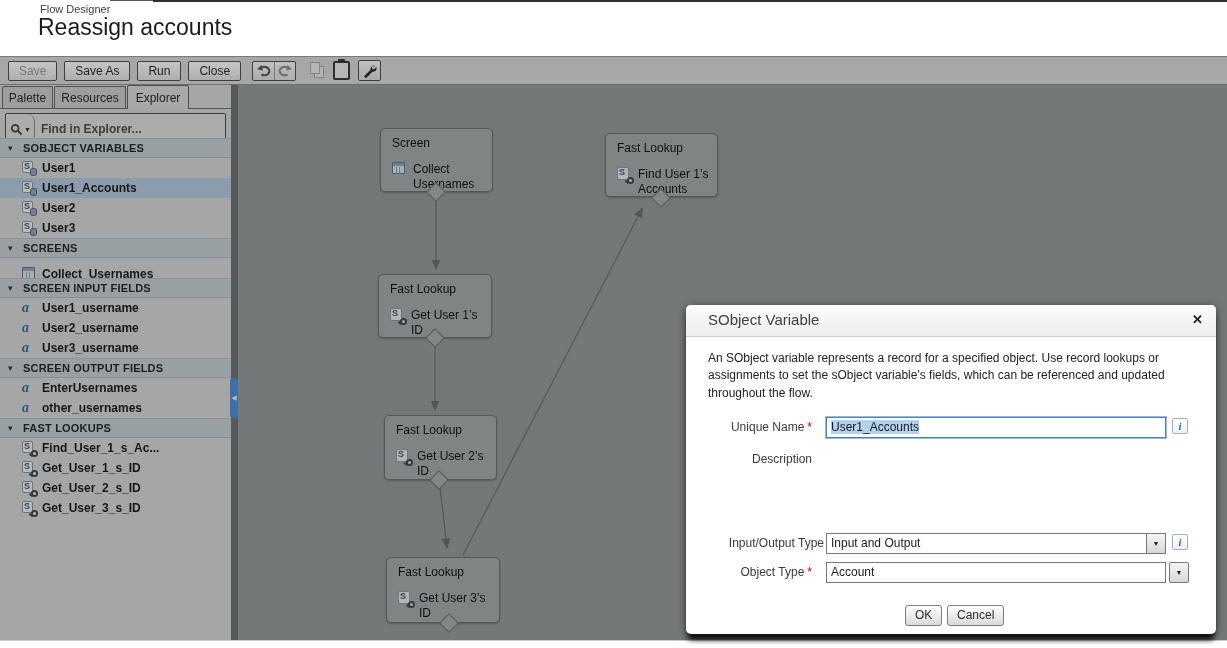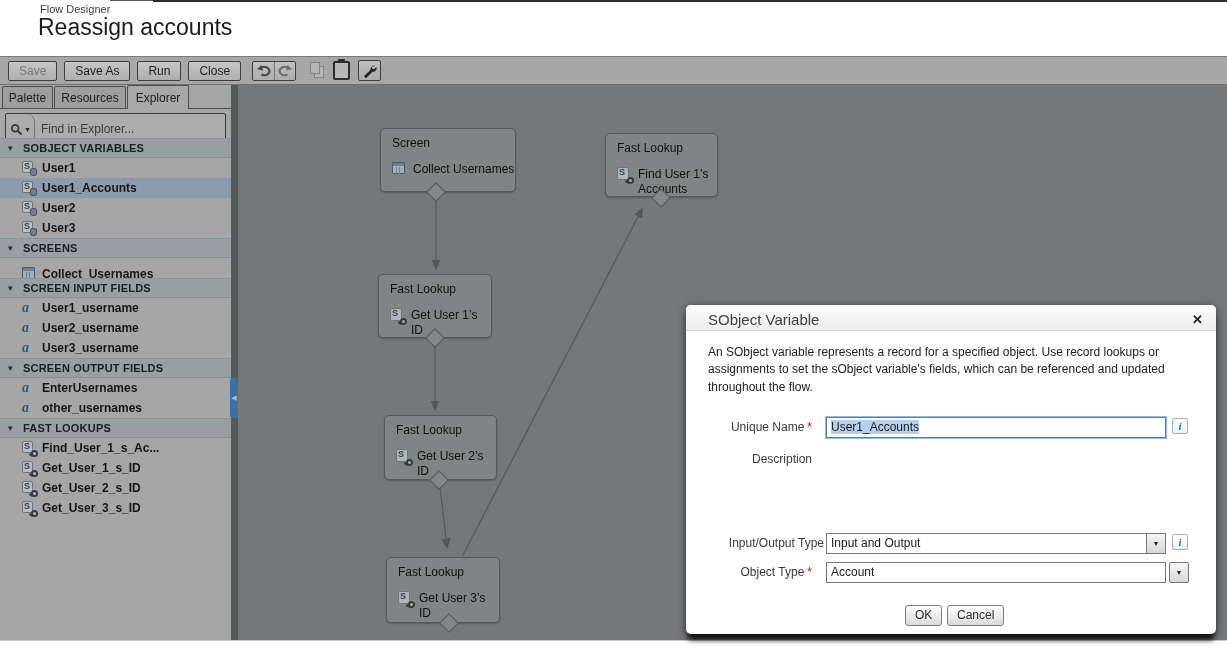--- a/index.html
+++ b/index.html
@@ -35,21 +35,21 @@
               background:linear-gradient(#f4f4f4,#d8d8d8); display:flex; align-items:center; justify-content:center; }
 
   
   .sidebar { position:absolute; left:0; top:85px; width:231px; height:555px; background:#d3d3d3; }
   .side-tabs { position:absolute; left:0; top:0; width:231px; height:24px; }
   .side-tabs::after { content:""; position:absolute; left:0; bottom:0; width:231px; height:1px; background:#6b6b6b; }
   .stab { position:absolute; top:1px; height:23px; font-size:12px; color:#2a2a2a; text-align:center;
           line-height:22px; border:1px solid #5f656a; border-bottom:none; background:#c9c9c9; border-radius:2px 2px 0 0; }
   .stab.active { background:#d6d6d6; z-index:2; height:24px; top:0; line-height:24px; }
   .search-row { position:absolute; left:5px; top:28px; width:221px; height:32px; border:1px solid #4c4c4c;
-                border-radius:2px; background:#dadada; display:flex; align-items:center; }
+                border-radius:2px; background:#dadada; display:flex; align-items:center;font-weight:bold; }
   .search-ic { display:flex; align-items:center; padding:0 3px 0 4px; border-right:1px solid #8f8f8f; height:100%;
                border-radius:0 8px 8px 0; }
   .search-ic .caret { font-size:7px; color:#333; margin-left:1px; }
   .search-ph { font-size:12px; color:#4f4f4f; padding-left:6px; }
 
   .trow { position:absolute; left:0; width:231px; height:20px; display:flex; align-items:center; font-size:11px; }
   .trow.header { background:#c2cbd1; border-top:1px solid #b3bcc2; border-bottom:1px solid #aeb6bb; color:#24292d; }
   .trow.header .caret { width:10px; margin-left:8px; font-size:9px; color:#33383c; }
   .trow.header .tlabel { margin-left:5px; letter-spacing:.2px; }
   .trow.item { color:#1d1d1d; font-size:12px; }
@@ -81,21 +81,21 @@
   .nicon .svbox { width:12px; height:13px; background:#e3e7ea; }
   .nlabel { font-size:12px; color:#141414; line-height:1.25; }
   .wires { position:absolute; left:0; top:0; pointer-events:none; }
 
   
   .overlay { position:absolute; left:0; top:56px; width:1227px; height:585px; background:rgba(0,0,0,.21); z-index:50; pointer-events:none; }
 
   
   .modal { position:absolute; left:686px; top:305px; width:530px; height:329px; background:#fff; border-radius:5px;
            box-shadow:0 2px 9px rgba(0,0,0,.55), 0 8px 5px -2px rgba(0,0,0,.8); z-index:100; }
-  .m-header { height:26px; background:linear-gradient(#fcfcfc,#ededed); border-bottom:1px solid #cfcfcf;
+  .m-header { height:32px; background:linear-gradient(#fcfcfc,#ededed); border-bottom:1px solid #cfcfcf;
               border-radius:5px 5px 0 0; line-height:30px; padding-left:22px; font-size:15px; color:#3f3f3f; }
   .m-close { position:absolute; right:13px; top:7px; font-size:13px; font-weight:bold; color:#222; line-height:15px; cursor:default; }
   .m-intro { padding:13px 34px 0 22px; font-size:12px; color:#222; line-height:1.45; }
   .m-label { position:absolute; width:126px; text-align:right; font-size:12px; color:#3a3a3a; }
   .req { color:#c00; margin-left:3px; }
   .m-input { position:absolute; left:140px; width:340px; height:21px; background:#fff; border:1px solid #777;
              font-size:12px; color:#1a1a1a; line-height:19px; padding-left:4px; }
   .m-input.focused { border:1px solid #4d80b6; box-shadow:0 0 0 1px #93bbe4; }
   .sel-text { background:#b6d1ee; }
   .m-textarea { position:absolute; left:140px; width:363px; height:74px; border:1px solid #8a8a8a; background:#fff;
@@ -294,21 +294,21 @@
         <span class="tlabel">Get_User_3_s_ID</span>
       </div>
   </div>
 
   <div class="splitter"></div>
   <div class="split-handle">
       <span>◀</span>
     </div>
 
   <div class="canvas">
-    <div class="node" style="left:142px;top:43px;width:136px;height:64px">
+    <div class="node" style="left:142px;top:43px;width:113px;height:64px">
       <div class="ntitle">Screen</div>
       <div class="nbody">
           <span class="nicon">
             <span class="scrbox"></span>
           </span>
           <span class="nlabel">Collect Usernames</span>
         </div>
     </div>
     <div class="node" style="left:367px;top:48px;width:113px;height:64px">
       <div class="ntitle">Fast Lookup</div>

